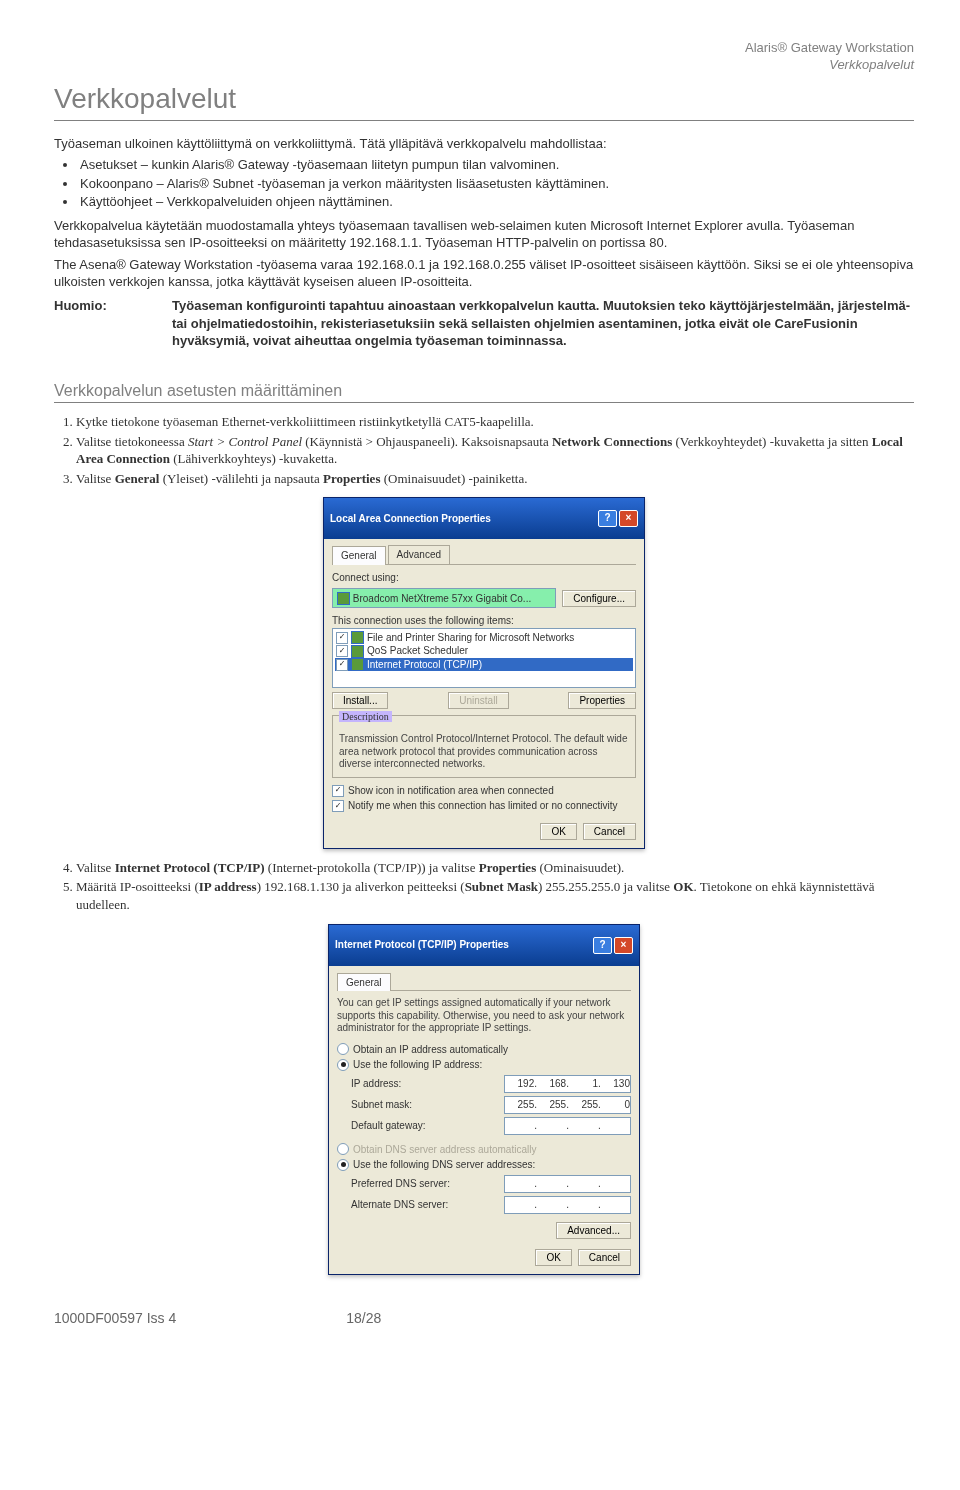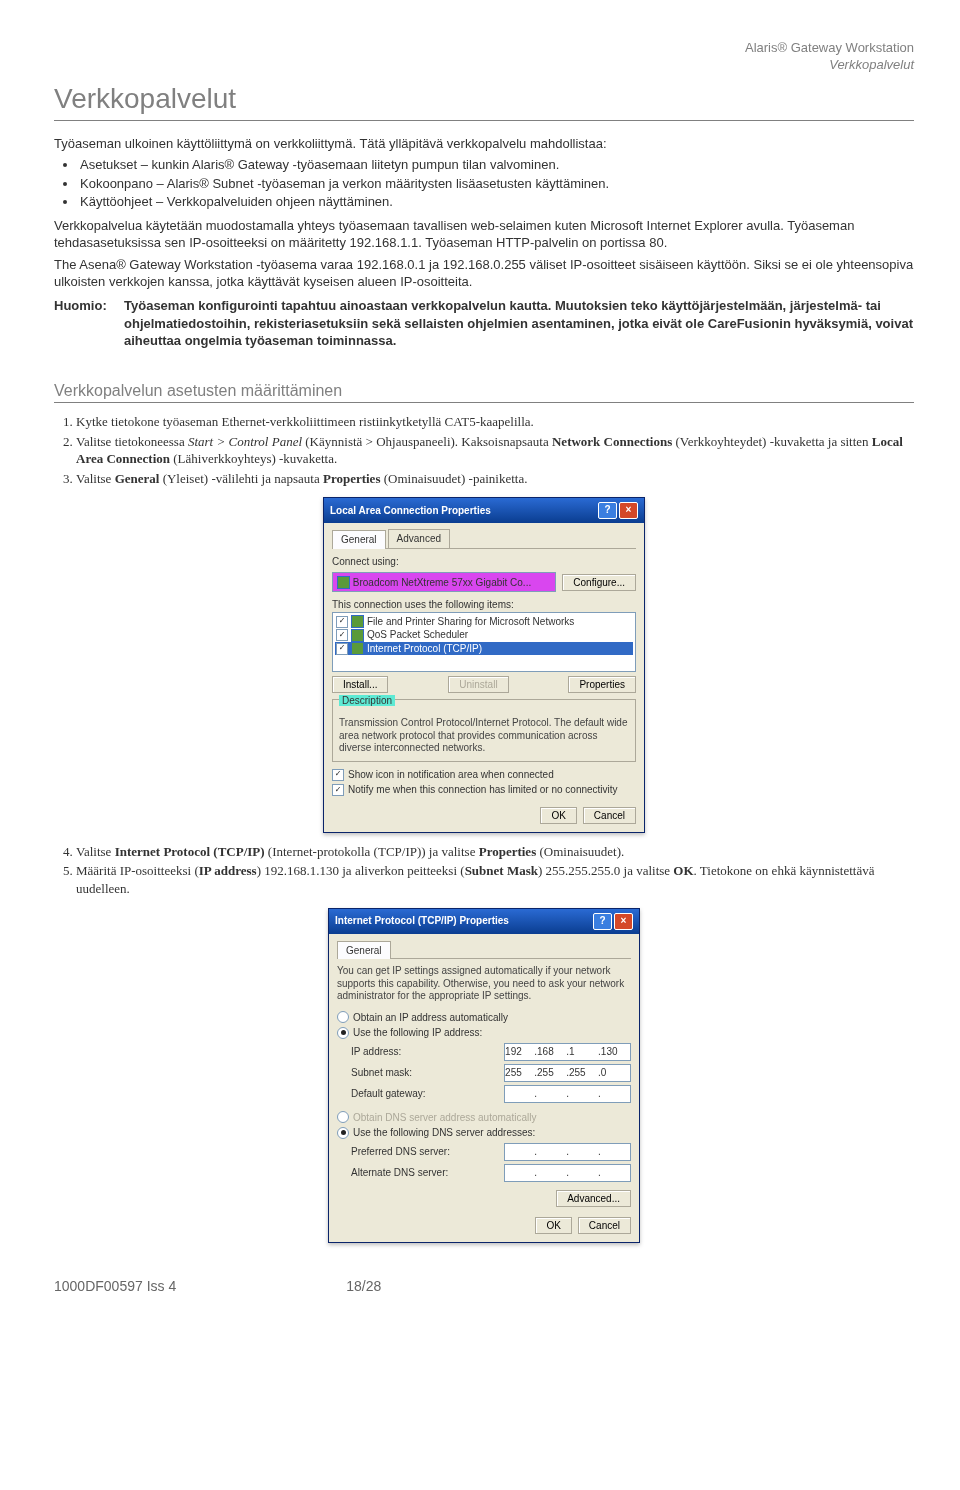--- a/index.html
+++ b/index.html
@@ -26,21 +26,21 @@
     color: #808080;
     border-bottom: 1px solid #808080;
     padding-bottom: 2px;
     margin: 0 0 14px 0;
   }
   p { margin: 4px 0; }
   ul.bullets { margin: 2px 0 6px 24px; padding: 0; }
   ul.bullets li { list-style: disc; margin: 1px 0; padding-left: 2px; }
   .huomio-row { display: flex; margin: 6px 0 12px 0; }
   .huomio-label { flex: 0 0 70px; font-weight: 700; }
-  .huomio-body { font-weight: 700; }
+  .huomio-body { font-weight: 700; margin-left: 48px; }
   h2.sub {
     font-weight: 400;
     font-size: 16px;
     color: #808080;
     border-bottom: 1px solid #808080;
     padding-bottom: 1px;
     margin: 18px 0 8px 0;
     display: inline-block;
     width: 100%;
   }
@@ -56,21 +56,21 @@
     text-align: left;
     font-family: Tahoma, Arial, sans-serif;
     font-size: 10px;
     border: 1px solid #0a246a;
     background: #ece9d8;
     box-shadow: 0 2px 4px rgba(0,0,0,0.25);
   }
   .xp-title {
     background: linear-gradient(to bottom, #2a6ad3, #0a3d90);
     color: #fff;
-    padding: 4px 6px;
+    padding: 12px 6px;
     font-weight: 700;
     display: flex;
     align-items: center;
     justify-content: space-between;
   }
   .xp-title .btns { display: flex; gap: 2px; }
   .xp-tbtn {
     width: 17px; height: 15px;
     background: #d44828;
     border: 1px solid #fff;
@@ -80,38 +80,38 @@
     text-align: center;
     line-height: 13px;
     font-size: 10px;
   }
   .xp-help { background:#3a7ee0; }
   .xp-body { padding: 6px 8px 8px 8px; }
   .tabbar { display:flex; border-bottom:1px solid #aca899; margin-bottom:6px; }
   .tab { border:1px solid #aca899; border-bottom:none; background:#ece9d8; padding:2px 8px; margin-right:2px; font-size:10px; }
   .tab.active { background:#fcfcfe; position:relative; top:1px; }
   .field-row { display:flex; align-items:center; gap:6px; margin:4px 0; }
-  .xp-input { flex:1; background:#d946ef; border:1px solid #7f9db9; height:16px; padding:1px 4px; font-size:10px; display:flex; align-items:center; }
+  .xp-input { flex:1; background:#86efac; border:1px solid #7f9db9; height:16px; padding:1px 4px; font-size:10px; display:flex; align-items:center; }
   .xp-btn { background:#ece9d8; border:1px solid #aca899; padding:2px 10px; font-size:10px; box-shadow: inset 1px 1px 0 #fff; }
   .xp-list { background:#fff; border:1px solid #7f9db9; height:54px; padding:2px; font-size:10px; overflow:hidden; }
   .xp-list .row { display:flex; align-items:center; gap:3px; padding:0 1px; }
   .xp-list .row.sel { background:#316ac5; color:#fff; }
   .chk { width:10px; height:10px; border:1px solid #7f9db9; background:#fff; display:inline-flex; align-items:center; justify-content:center; font-size:8px; color:#222; }
   .icon-sq { width:11px; height:11px; background:#5a9a3a; border:1px solid #316ac5; }
   .fieldset { border:1px solid #aca899; padding:4px 6px 6px 6px; margin:6px 0; }
-  .fieldset .legend { position:relative; top:-10px; background:#5eead4; padding:0 3px; font-size:10px; }
+  .fieldset .legend { position:relative; top:-10px; background:#c4b5fd; padding:0 3px; font-size:10px;font-family:Liberation Serif, serif; }
   .btn-row { display:flex; justify-content:space-between; margin-top:4px; gap:6px; }
   .btn-row.right { justify-content:flex-end; }
   .check-row { display:flex; align-items:center; gap:4px; margin:2px 0; }
   .radio { width:10px; height:10px; border:1px solid #7f9db9; border-radius:50%; background:#fff; display:inline-flex; align-items:center; justify-content:center; }
   .radio.on::after { content:""; width:5px; height:5px; border-radius:50%; background:#222; }
   .ip-row { display:flex; align-items:center; margin:3px 0 3px 14px;gap:36px; }
   .ip-row .lbl { width:120px; }
   .ip-box { display:flex; border:1px solid #7f9db9; background:#fff; width:128px; height:16px; align-items:center; }
-  .ip-box span { flex:1; text-align:left; font-size:10px; }
+  .ip-box span { flex:1; text-align:right; font-size:10px; }
   .ip-box .dot { flex:0 0 auto; }
   .disabled { color:#aca899; }
   .desc { color:#444; font-size:10px; line-height:1.25; }
   .footer { text-align:center; color:#666; font-size:14px; margin-top:34px; display:flex; justify-content:flex-start; gap:170px; }
   b { font-weight:700; }
 </style>
 </head>
 <body>
 
 

